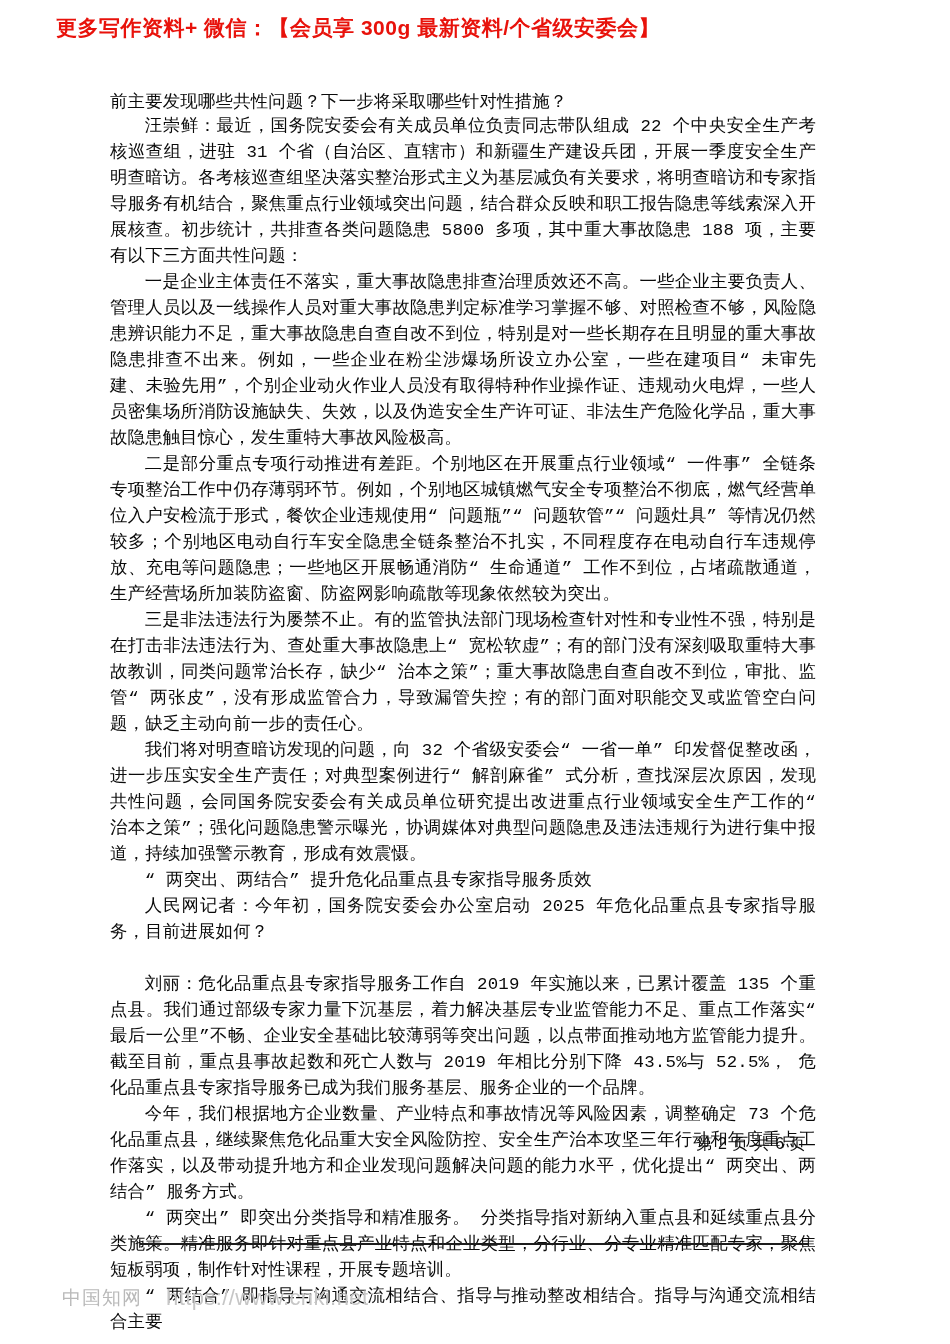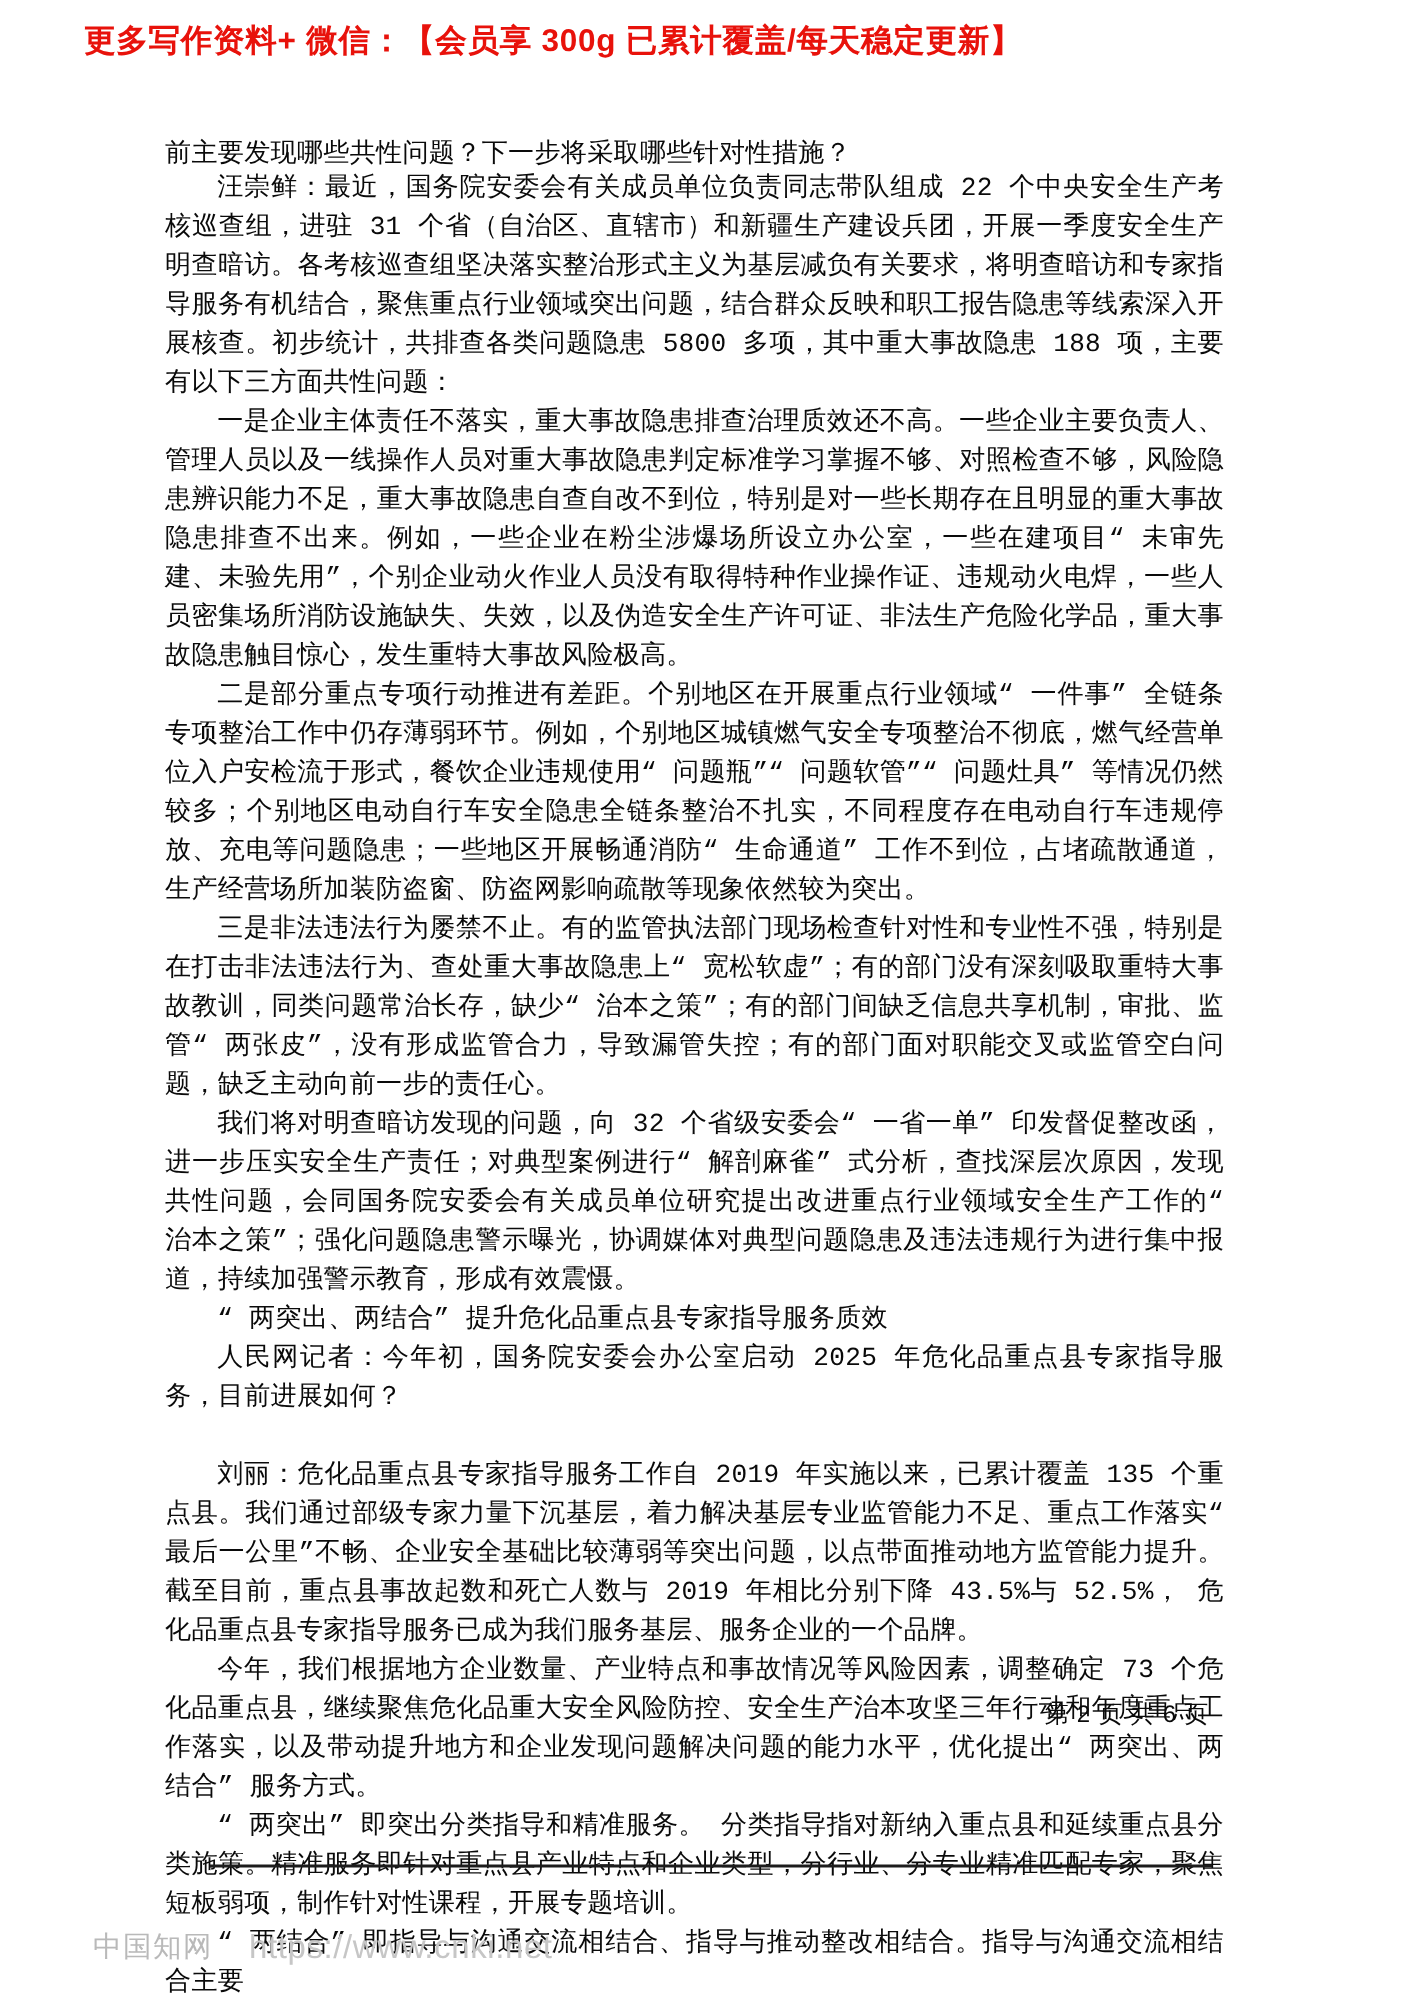--- a/index.html
+++ b/index.html
@@ -102,33 +102,33 @@
   .watermark-url {
     font-size: 22px;
     color: #c6c6c6;
     letter-spacing: 0.4px;
     white-space: nowrap;
   }
 </style>
 </head>
 <body>
 
-<div class="promo-banner">更多写作资料+ 微信：【会员享 300g 已累计覆盖/每天稳定更新】</div>
+<div class="promo-banner">更多写作资料+ 微信：【会员享 300g 最新资料/个省级安委会】</div>
 
 <div class="doc-body">
 
   <p class="para noindent">前主要发现哪些共性问题？下一步将采取哪些针对性措施？</p>
 
   <p class="para indent">汪崇鲜：最近，国务院安委会有关成员单位负责同志带队组成 22 个中央安全生产考核巡查组，进驻 31 个省（自治区、直辖市）和新疆生产建设兵团，开展一季度安全生产明查暗访。各考核巡查组坚决落实整治形式主义为基层减负有关要求，将明查暗访和专家指导服务有机结合，聚焦重点行业领域突出问题，结合群众反映和职工报告隐患等线索深入开展核查。初步统计，共排查各类问题隐患 5800 多项，其中重大事故隐患 188 项，主要有以下三方面共性问题：</p>
 
   <p class="para indent">一是企业主体责任不落实，重大事故隐患排查治理质效还不高。一些企业主要负责人、管理人员以及一线操作人员对重大事故隐患判定标准学习掌握不够、对照检查不够，风险隐患辨识能力不足，重大事故隐患自查自改不到位，特别是对一些长期存在且明显的重大事故隐患排查不出来。例如，一些企业在粉尘涉爆场所设立办公室，一些在建项目“ 未审先建、未验先用”，个别企业动火作业人员没有取得特种作业操作证、违规动火电焊，一些人员密集场所消防设施缺失、失效，以及伪造安全生产许可证、非法生产危险化学品，重大事故隐患触目惊心，发生重特大事故风险极高。</p>
 
   <p class="para indent">二是部分重点专项行动推进有差距。个别地区在开展重点行业领域“ 一件事” 全链条专项整治工作中仍存薄弱环节。例如，个别地区城镇燃气安全专项整治不彻底，燃气经营单位入户安检流于形式，餐饮企业违规使用“ 问题瓶”“ 问题软管”“ 问题灶具” 等情况仍然较多；个别地区电动自行车安全隐患全链条整治不扎实，不同程度存在电动自行车违规停放、充电等问题隐患；一些地区开展畅通消防“ 生命通道” 工作不到位，占堵疏散通道，生产经营场所加装防盗窗、防盗网影响疏散等现象依然较为突出。</p>
 
-  <p class="para indent">三是非法违法行为屡禁不止。有的监管执法部门现场检查针对性和专业性不强，特别是在打击非法违法行为、查处重大事故隐患上“ 宽松软虚”；有的部门没有深刻吸取重特大事故教训，同类问题常治长存，缺少“ 治本之策”；有的部门间缺乏信息共享机制，审批、监管“ 两张皮”，没有形成监管合力，导致漏管失控；有的部门面对职能交叉或监管空白问题，缺乏主动向前一步的责任心。</p>
+  <p class="para indent">三是非法违法行为屡禁不止。有的监管执法部门现场检查针对性和专业性不强，特别是在打击非法违法行为、查处重大事故隐患上“ 宽松软虚”；有的部门没有深刻吸取重特大事故教训，同类问题常治长存，缺少“ 治本之策”；重大事故隐患自查自改不到位，审批、监管“ 两张皮”，没有形成监管合力，导致漏管失控；有的部门面对职能交叉或监管空白问题，缺乏主动向前一步的责任心。</p>
 
   <p class="para indent">我们将对明查暗访发现的问题，向 32 个省级安委会“ 一省一单” 印发督促整改函，进一步压实安全生产责任；对典型案例进行“ 解剖麻雀” 式分析，查找深层次原因，发现共性问题，会同国务院安委会有关成员单位研究提出改进重点行业领域安全生产工作的“ 治本之策”；强化问题隐患警示曝光，协调媒体对典型问题隐患及违法违规行为进行集中报道，持续加强警示教育，形成有效震慑。</p>
 
   <p class="para indent">“ 两突出、两结合” 提升危化品重点县专家指导服务质效</p>
 
   <p class="para indent">人民网记者：今年初，国务院安委会办公室启动 2025 年危化品重点县专家指导服务，目前进展如何？</p>
 
   <div class="spacer-line"></div>
 
   <p class="para indent">刘丽：危化品重点县专家指导服务工作自 2019 年实施以来，已累计覆盖 135 个重点县。我们通过部级专家力量下沉基层，着力解决基层专业监管能力不足、重点工作落实“ 最后一公里”不畅、企业安全基础比较薄弱等突出问题，以点带面推动地方监管能力提升。截至目前，重点县事故起数和死亡人数与 2019 年相比分别下降 43.5%与 52.5%， 危化品重点县专家指导服务已成为我们服务基层、服务企业的一个品牌。</p>

